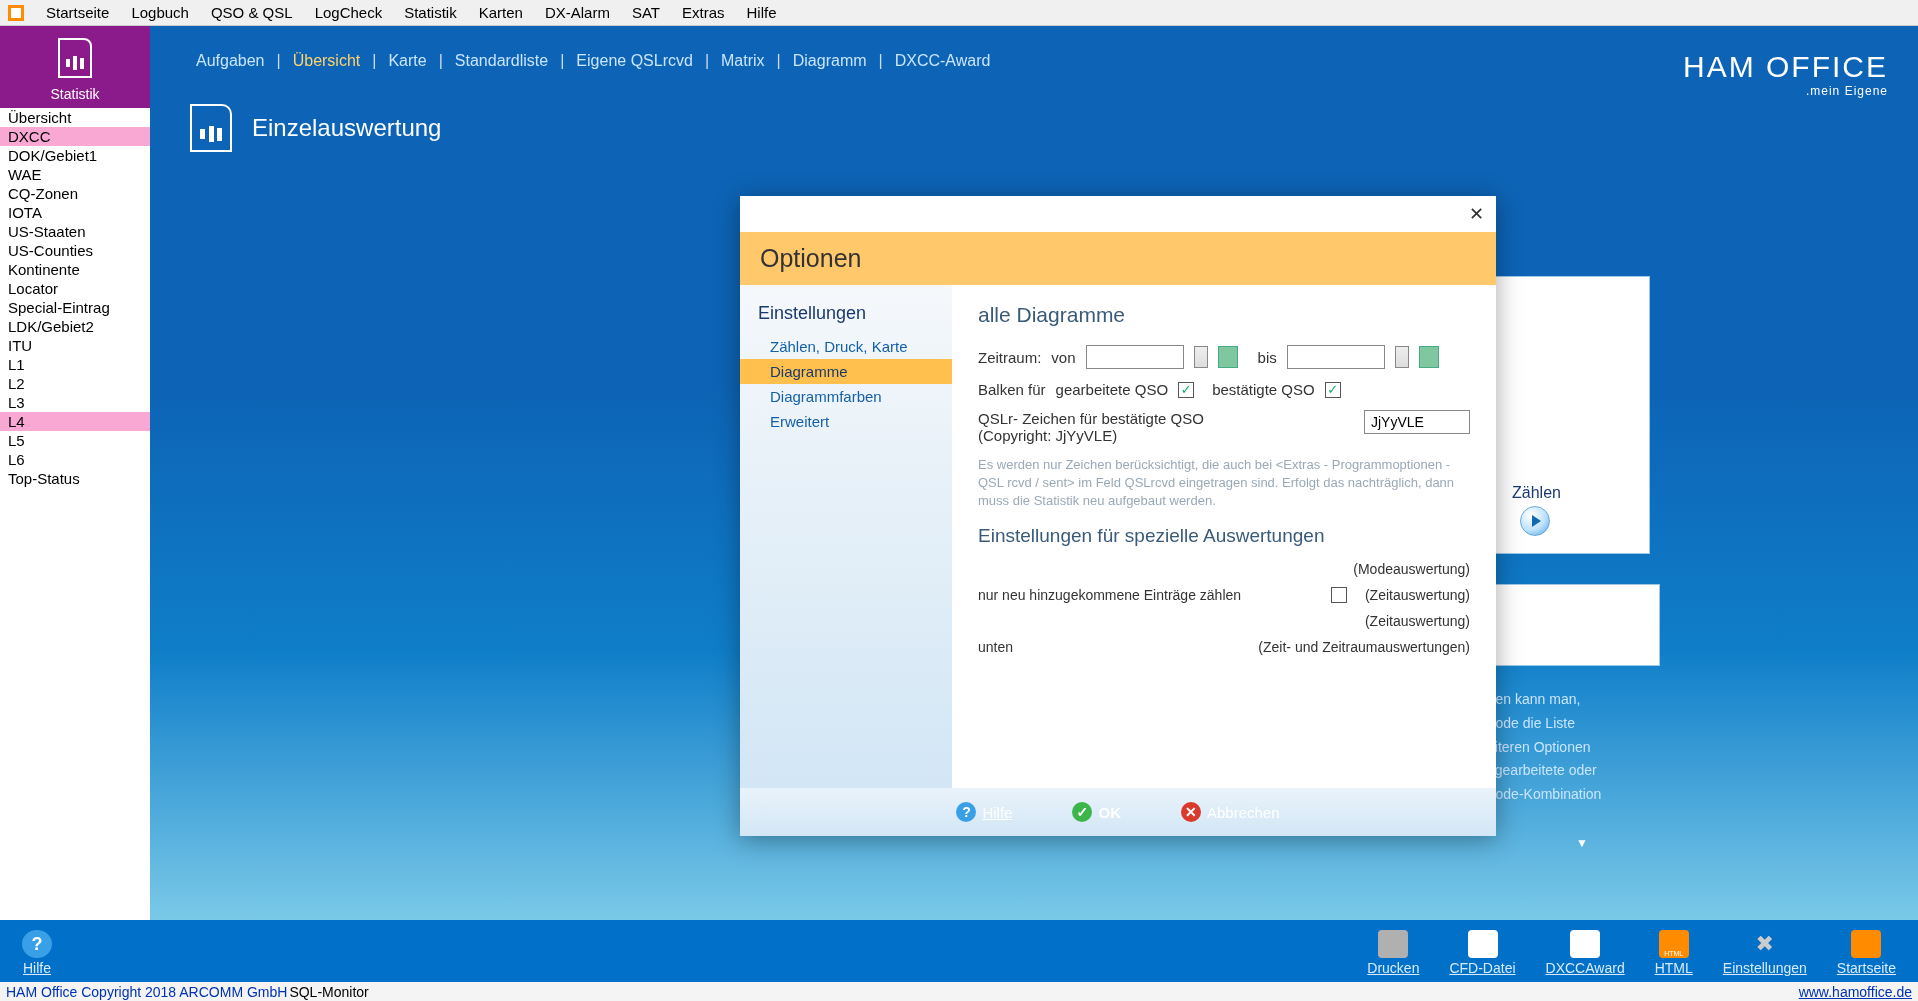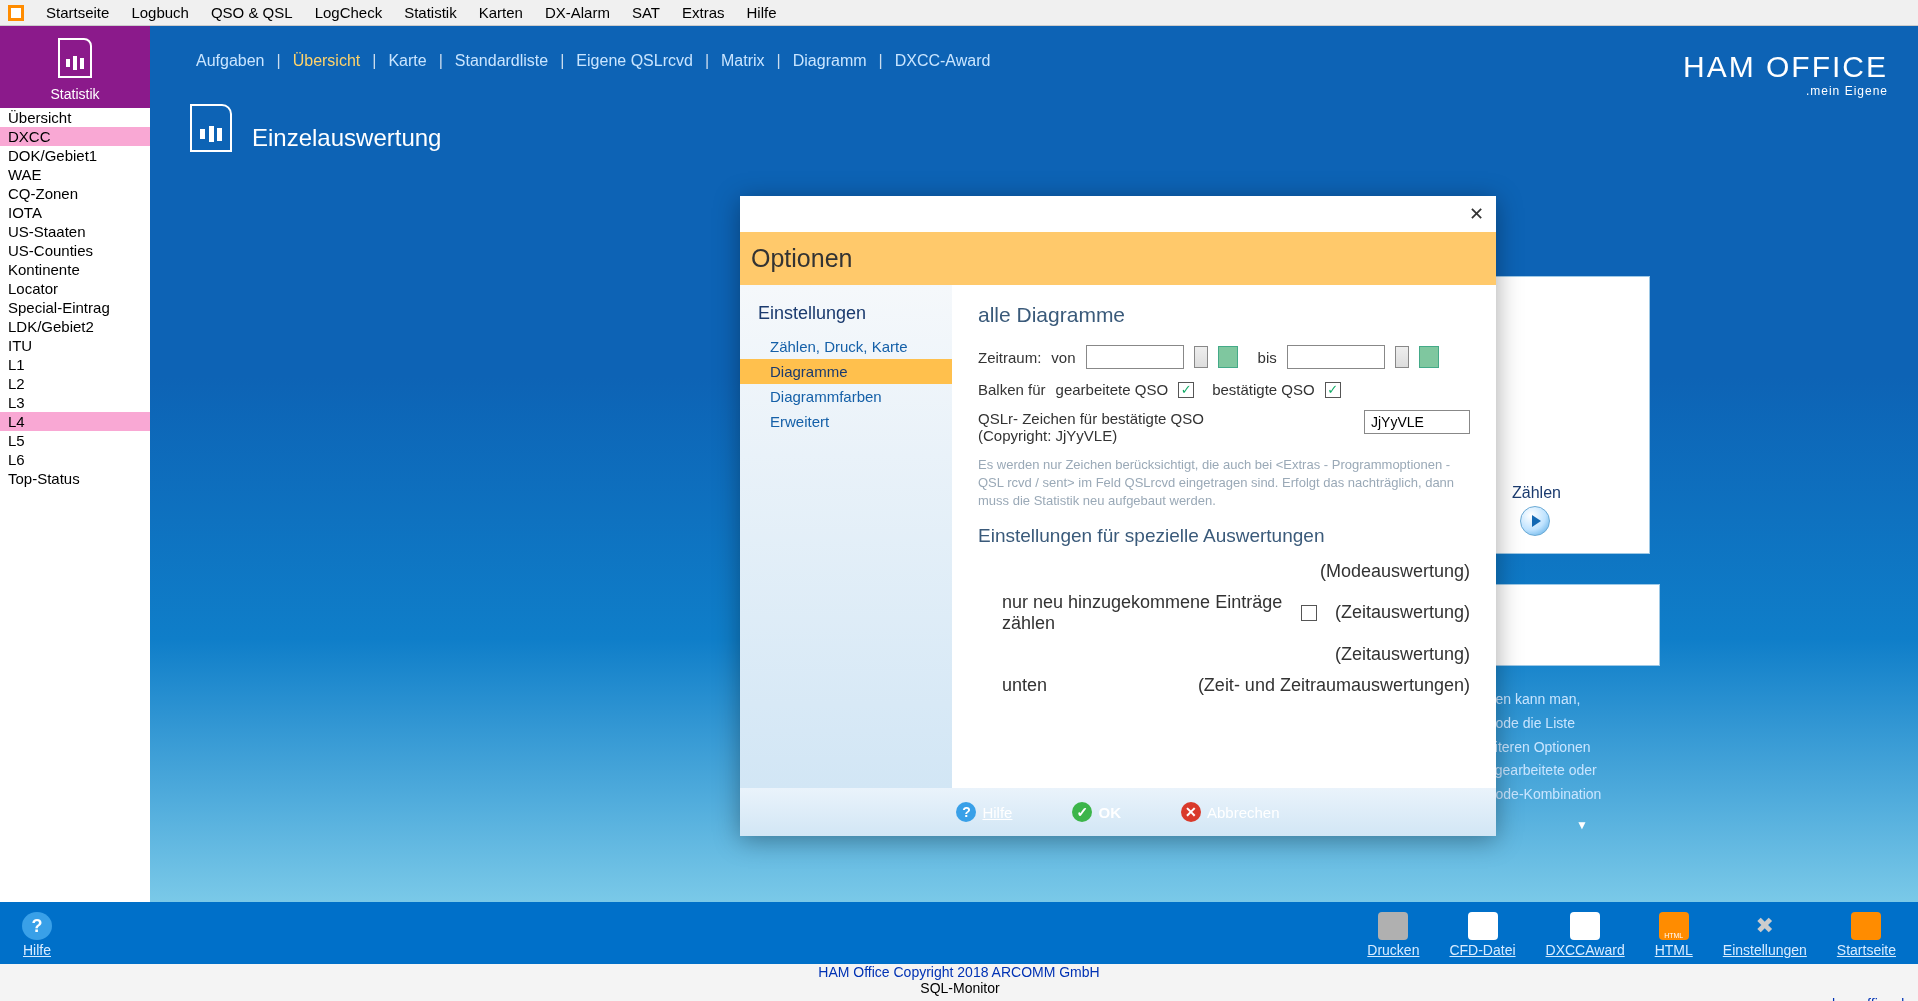--- a/index.html
+++ b/index.html
@@ -30,21 +30,21 @@
 
 
 .content { flex: 1; position: relative; color: #fff; }
 .subnav { display: flex; gap: 12px; padding: 26px 0 0 46px; font-size: 16px; color: #c9e5ff; align-items: center; }
 .subnav .active { color: #ffd36b; }
 .subnav .sep { color: #cde; }
 .brand { position: absolute; right: 30px; top: 24px; text-align: right; }
 .brand-title { font-size: 30px; letter-spacing: 2px; }
 .brand-sub { font-size: 12px; letter-spacing: 1px; }
 
-.page-title-row { display: flex; align-items: flex-end; gap: 20px; padding: 34px 0 0 40px; }
+.page-title-row { display: flex; align-items: center; gap: 20px; padding: 34px 0 0 40px; }
 .page-title-icon { width: 42px; height: 48px; border: 2px solid #fff; border-top-right-radius: 10px; position: relative; }
 .page-title-icon::after { content:""; position:absolute; left:8px; right:8px; bottom:8px; height:16px; background:
   linear-gradient(to top,#fff 0 100%) left/5px 10px no-repeat,
   linear-gradient(to top,#fff 0 100%) center/5px 16px no-repeat,
   linear-gradient(to top,#fff 0 100%) right/5px 13px no-repeat; }
 .page-title { font-size: 24px; font-weight: 300; }
 
 
 .action-panel { position: absolute; left: 1240px; top: 250px; width: 260px; height: 278px; background: #fff; border: 1px solid #9ec9e6; }
 .action-label { position: absolute; left: 1362px; top: 458px; color: #1a3a6e; font-size: 16px; }
@@ -52,38 +52,38 @@
 .action-btn::after { content:""; width:0; height:0; border-left:9px solid #1268b3; border-top:6px solid transparent; border-bottom:6px solid transparent; margin-left:2px; }
 
 
 .hint-panel { position: absolute; left: 1240px; top: 558px; width: 270px; height: 82px; background: #fff; border: 1px solid #9ec9e6; }
 .hint-text { position: absolute; left: 1330px; top: 662px; width: 200px; color: #c9e5ff; font-size: 14px; line-height: 1.7; white-space: pre-line; }
 
 
 .modal { position: absolute; left: 590px; top: 170px; width: 756px; height: 640px; background: #fff; box-shadow: 0 4px 24px rgba(0,0,0,.35); display: flex; flex-direction: column; }
 .modal-close-row { height: 36px; display:flex; justify-content:flex-end; align-items:center; padding-right:12px; }
 .modal-close { font-size: 18px; cursor: pointer; color:#333; }
-.modal-title-bar { background: #ffc96b; padding: 12px 11px; font-size: 25px; color: #333; }
+.modal-title-bar { background: #ffc96b; padding: 12px 20px; font-size: 25px; color: #333; }
 .modal-body { flex: 1; display: flex; }
 .modal-sidebar { width: 212px; background: linear-gradient(to bottom,#f5f8fb,#d2e6f5); padding-top: 18px; }
 .modal-side-head { font-size: 18px; color: #1a3a6e; padding: 0 18px 10px 18px; }
 .modal-side-item { padding: 4px 18px 4px 30px; color: #1560a8; font-size: 15px; cursor: pointer; }
 .modal-side-item.sel { background: #ffc04d; color: #1a3a6e; }
 .modal-main { flex: 1; padding: 18px 26px; color: #444; border-radius: 11px; }
 .section-h { font-size: 21px; color: #3a5a7a; font-weight: 400; margin-bottom: 18px; }
 .row { display: flex; align-items: center; gap: 10px; font-size: 15px; margin-bottom: 12px; }
 .row .lbl { color: #333; }
 .date-input { width: 98px; height: 24px; border: 1px solid #888; }
 .spinner { width: 14px; height: 22px; border: 1px solid #888; background: linear-gradient(#eee,#ddd); }
 .cal-btn { width: 20px; height: 22px; border: 1px solid #4a8; background: #7fc79f; }
 .chk { width: 16px; height: 16px; border: 1px solid #555; display: inline-flex; align-items:center; justify-content:center; font-size:13px; color:#1a6; }
 .txtfield { width: 106px; height: 24px; border: 1px solid #888; padding: 2px 6px; font-size: 14px; }
 .fine { font-size: 13px; color: #9aa9b7; line-height: 1.4; margin: 6px 0 14px 0; }
 .subhead { font-size: 19px; color: #3a5a7a; font-weight: 400; margin: 6px 0 14px 0; }
-.special-row { display:flex; align-items:center; font-size:18px; color:#333; margin-bottom:10px;margin-left:24px; }
+.special-row { display:flex; align-items:center; font-size:14px; color:#333; margin-bottom:10px; }
 .special-row .left { flex:1; }
 .special-row .right { text-align:right; color:#333; }
 .modal-footer { height: 48px; background: linear-gradient(#eaf3fb,#d2e6f5); display:flex; align-items:center; justify-content:center; gap: 60px; font-size: 15px; }
 .fb { display:flex; align-items:center; gap:6px; cursor:pointer; }
 .ico-help { width:20px; height:20px; border-radius:50%; background:#39a0e8; color:#fff; display:flex; align-items:center; justify-content:center; font-weight:bold; font-size:14px; }
 .ico-ok { width:20px; height:20px; border-radius:50%; background:#3cb54a; color:#fff; display:flex; align-items:center; justify-content:center; font-weight:bold; font-size:14px; }
 .ico-cancel { width:20px; height:20px; border-radius:50%; background:#d93a2b; color:#fff; display:flex; align-items:center; justify-content:center; font-weight:bold; font-size:14px; }
 
 
 .bottombar { height: 62px; background: #0070c9; display:flex; align-items:flex-end; padding: 0 22px 6px 22px; color:#d8ecff; font-size: 14px; }
@@ -97,21 +97,21 @@
 .bb-ico.html { background:#ff8c00; position:relative; }
 .bb-ico.html::after { content:"HTML"; position:absolute; bottom:1px; left:0; right:0; font-size:7px; color:#fff; text-align:center; }
 .bb-ico.wrench { background:transparent; position:relative; }
 .bb-ico.wrench::before { content:"✖"; color:#ccc; font-size:22px; position:absolute; inset:0; display:flex; align-items:center; justify-content:center; }
 .bb-ico.home { background:#ff8c00; }
 .bb-label { text-decoration: underline; }
 
 .dropdown-arrow { position:absolute; right:330px; bottom:70px; color:#fff; font-size:12px; }
 
 
-.statusbar { height: 37px; background: #f4f4f4; display:flex; align-items:center; font-size: 14px; color:#0032b4; padding: 0 6px; flex-direction: column; }
+.statusbar { height: 19px; background: #f4f4f4; display:flex; align-items:center; font-size: 14px; color:#0032b4; padding: 0 6px; }
 .statusbar .sql { color:#000; margin-left: 2px; }
 .statusbar .link { margin-left:auto; color:#0032b4; text-decoration: underline; }
 </style>
 </head>
 <body>
 
 <div class="menubar">
   <span class="home-icon"></span>
   <span class="menubar-item">Startseite</span>
   <span class="menubar-item">Logbuch</span>

